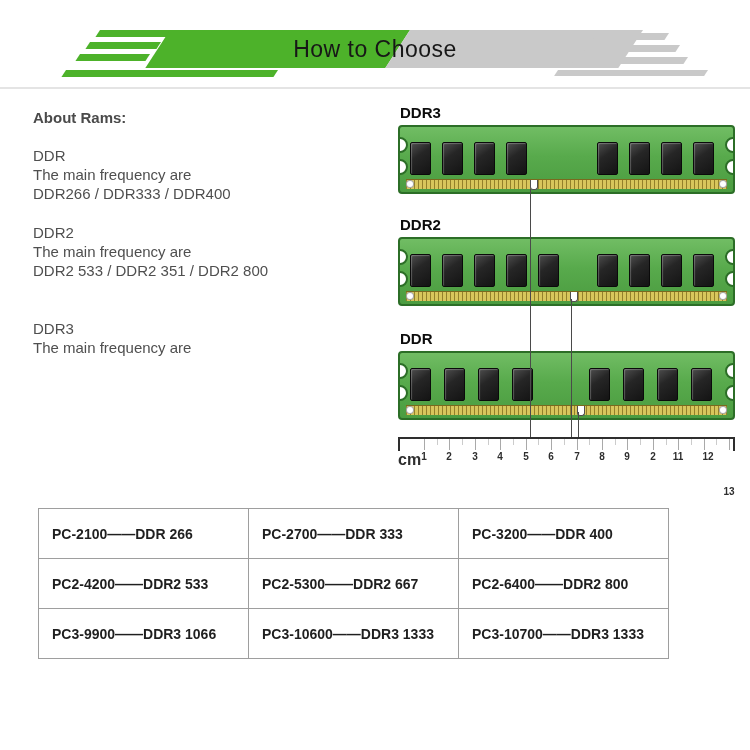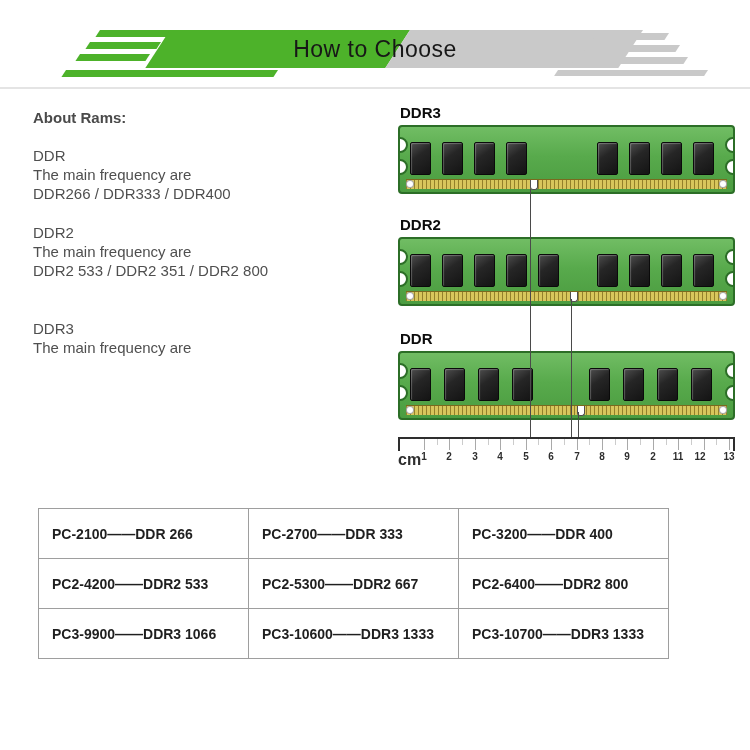--- a/index.html
+++ b/index.html
@@ -218,22 +218,22 @@
     <div class="rnum" style="left:43px;">2</div>
     <div class="rnum" style="left:69px;">3</div>
     <div class="rnum" style="left:94px;">4</div>
     <div class="rnum" style="left:120px;">5</div>
     <div class="rnum" style="left:145px;">6</div>
     <div class="rnum" style="left:171px;">7</div>
     <div class="rnum" style="left:196px;">8</div>
     <div class="rnum" style="left:221px;">9</div>
     <div class="rnum" style="left:247px;">2</div>
     <div class="rnum" style="left:272px;">11</div>
-    <div class="rnum" style="left:294px;text-align:center;">12</div>
-    <div class="rnum" style="left:323px;">13</div>
+    <div class="rnum" style="left:302px;text-align:center;">12</div>
+    <div class="rnum" style="left:323px;margin-top:35px;">13</div>
   </div>
 
   <table class="freq-table">
     <tbody>
       <tr>
         <td>PC-2100——DDR 266</td>
         <td>PC-2700——DDR 333</td>
         <td>PC-3200——DDR 400</td>
       </tr>
       <tr>

